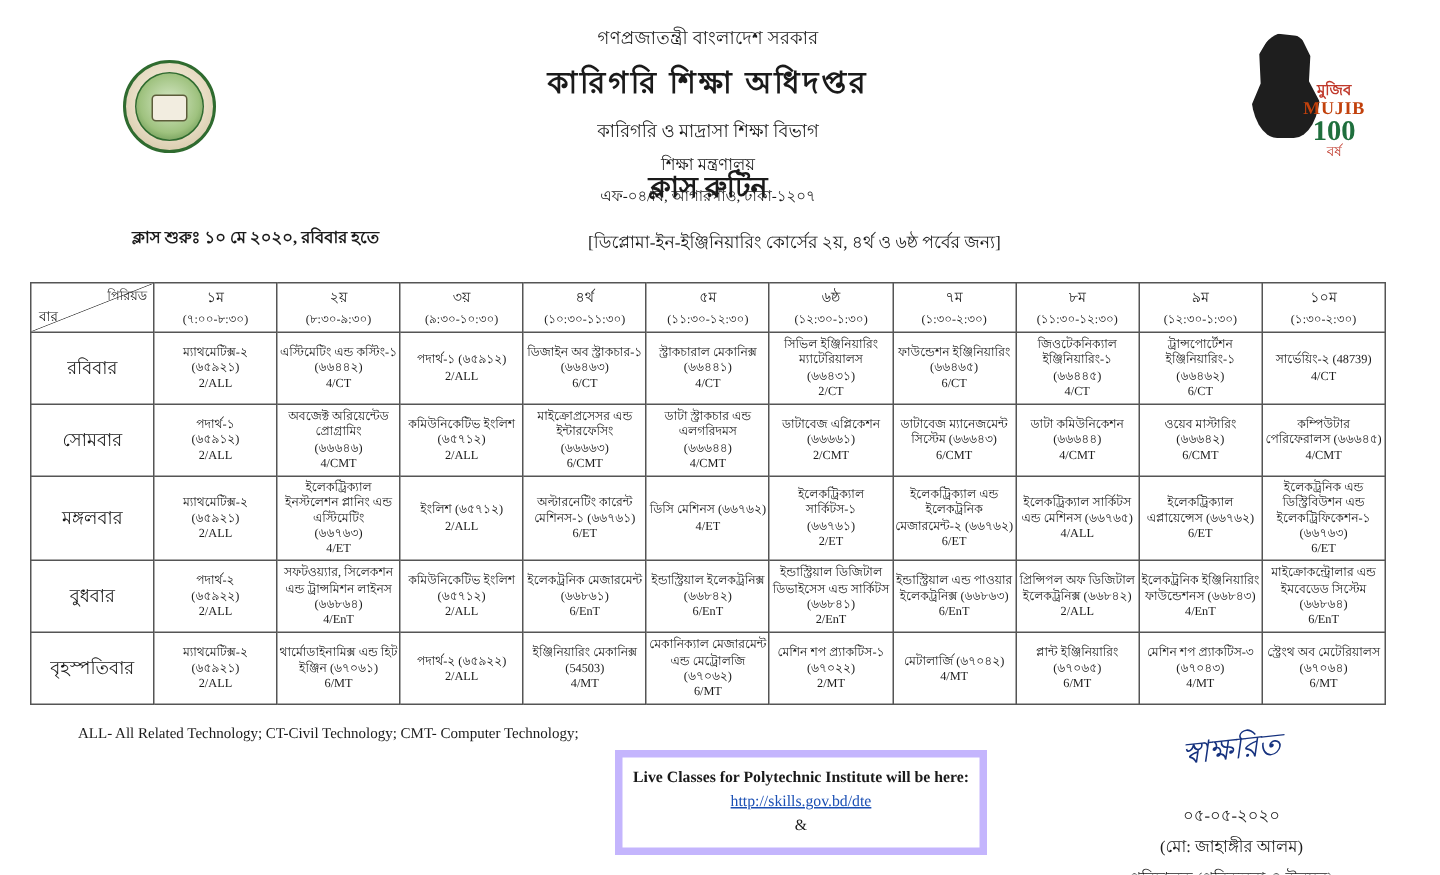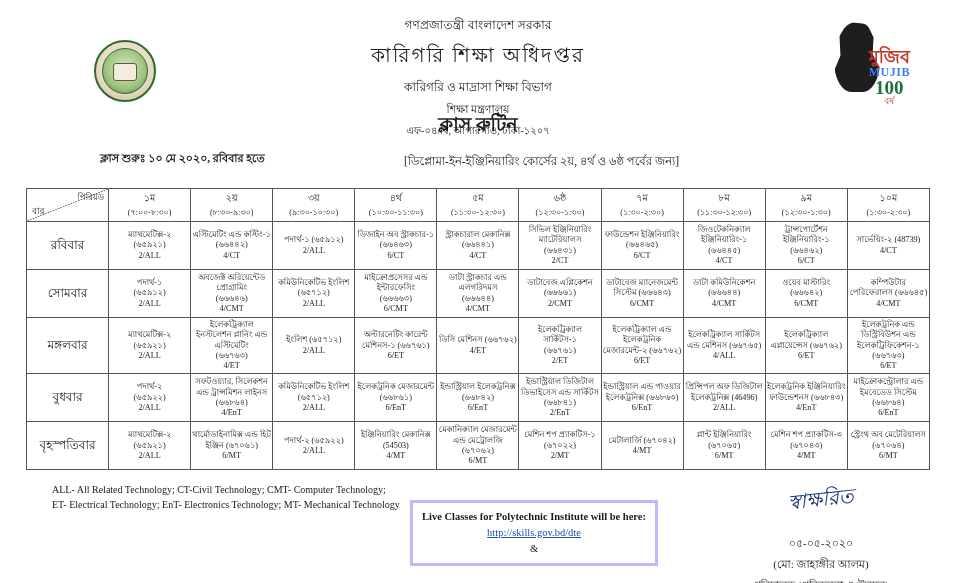--- a/index.html
+++ b/index.html
@@ -5,21 +5,21 @@
   * { box-sizing: border-box; }
   html, body { margin:0; padding:0; }
   body {
     width: 960px; height: 583px;
     background: #ffffff;
     font-family: "Liberation Serif", "DejaVu Serif", serif;
     color: #1a1a1a;
     position: relative;
     overflow: hidden;
   }
-  .page { position: relative; width:960px; height:583px; padding: 14px 20px 0 16px; }
+  .page { position: relative; width:960px; height:583px; padding: 14px 20px 0 4px; }
 
   
   .header { position: relative; height: 92px; }
   .crest {
     position: absolute; left: 78px; top: 24px;
     width: 62px; height: 62px; border-radius: 50%;
     background: radial-gradient(circle at 50% 42%, #f4efe2 0%, #e7dcc3 55%, #cdbf9d 100%);
     border: 2px solid #2f6b2f;
     display: flex; align-items: center; justify-content: center;
     overflow: hidden;
@@ -31,43 +31,43 @@
     position: relative;
   }
   .crest .inner:after{
     content:""; position:absolute; left:50%; top:52%; transform:translate(-50%,-50%);
     width:22px; height:16px; border-radius:3px;
     background:#f2ede0; border:1px solid #5c5c3a;
   }
 
   .head-center { text-align: center; }
   .head-center .l1 { font-size: 12px; letter-spacing: .2px; margin-top: 2px; }
-  .head-center .l2 { font-size: 20px; font-weight: normal; letter-spacing: 2px; margin-top: 4px; }
+  .head-center .l2 { font-size: 20px; font-weight: bold; letter-spacing: 2px; margin-top: 4px; }
   .head-center .l3 { font-size: 12px; margin-top: 5px; }
   .head-center .l4 { font-size: 11px; margin-top: 3px; }
   .head-center .l5 { font-size: 10px; margin-top: 3px; }
 
   .mujib {
     position: absolute; right: 30px; top: 6px;
     width: 92px; height: 92px;
     display:flex; align-items:flex-end; justify-content:center;
   }
   .mujib .silhouette {
     position:absolute; right: 30px; top: 0;
     width: 46px; height: 70px;
     background: #1e1e1e;
     border-radius: 48% 48% 38% 38% / 56% 56% 44% 44%;
     clip-path: polygon(30% 0%, 72% 3%, 86% 22%, 84% 46%, 100% 66%, 100% 100%, 6% 100%, 0% 70%, 14% 48%, 12% 20%);
   }
   .mujib .badge {
     position:absolute; right: 0px; bottom: 8px;
     text-align:center; line-height:1;
   }
-  .mujib .badge .bn { font-size: 18px; color:#c0392b; font-weight:bold; }
-  .mujib .badge .mu { font-size: 12px; color:#3b82f6; font-weight:bold; letter-spacing:.5px;}
+  .mujib .badge .bn { font-size: 10px; color:#c0392b; font-weight:bold; }
+  .mujib .badge .mu { font-size: 12px; color:#c2410c; font-weight:bold; letter-spacing:.5px;}
   .mujib .badge .num { font-size: 19px; color:#1f6f3d; font-weight:bold; }
   .mujib .badge .bn2 { font-size: 9px; color:#c0392b; }
 
   
   .title-main { text-align:center; font-size: 19px; font-weight: bold; margin-top: 2px; }
   .subrow { position: relative; height: 30px; margin-top: 6px; }
   .subrow .left { position:absolute; left: 84px; top: 2px; font-size: 11px; font-weight: bold; }
   .subrow .right { position:absolute; left: 388px; top: 5px; font-size: 11.5px; }
   .fb-line { text-align:center; font-size: 15px; margin-top: 2px; text-decoration: underline; }
 
@@ -98,21 +98,21 @@
   .daycell { font-size: 12px; font-weight: normal; }
   td.slot { height: 48px; font-size: 8.2px; line-height: 1.25; padding: 3px 2px; }
   td.slot .name { display:block; }
   td.slot .code { display:block; }
   td.slot .tech { display:block; }
 
   
   .legend { position:absolute; left: 52px; top: 482px; font-size: 10px; line-height: 1.5; }
   .live-box {
     position:absolute; left: 410px; top: 500px;
-    width: 248px; border: 3px solid #c4b5fd; padding: 6px 6px 7px 6px;
+    width: 248px; border: 5px solid #c4b5fd; padding: 6px 6px 7px 6px;
     text-align:center; font-size: 10.5px; line-height:1.5;
   }
   .live-box .ttl { font-weight: bold; font-size: 10.5px; }
   .live-box a { color: #1a4fb4; text-decoration: underline; }
   .sign { position:absolute; right: 34px; top: 484px; text-align:center; width: 210px; }
   .sign .scribble { font-family: "DejaVu Serif", serif; font-size: 20px; font-style: italic; color:#15317e; transform: rotate(-6deg); display:inline-block; }
   .sign .dt { font-size: 11px; margin-top: 18px; }
   .sign .nm { font-size: 11px; margin-top: 2px; }
   .sign .ds { font-size: 11px; margin-top: 2px; }
 </style>
@@ -396,21 +396,21 @@
           <span class="name">ইন্ডাস্ট্রিয়াল ডিজিটাল ডিভাইসেস এন্ড সার্কিটস (৬৬৮৪১)</span>
           <span class="code"></span>
           <span class="tech">2/EnT</span>
         </td>
         <td class="slot">
           <span class="name">ইন্ডাস্ট্রিয়াল এন্ড পাওয়ার ইলেকট্রনিক্স (৬৬৮৬৩)</span>
           <span class="code"></span>
           <span class="tech">6/EnT</span>
         </td>
         <td class="slot">
-          <span class="name">প্রিন্সিপল অফ ডিজিটাল ইলেকট্রনিক্স (46496)</span>
+          <span class="name">প্রিন্সিপল অফ ডিজিটাল ইলেকট্রনিক্স (৬৬৮৪২)</span>
           <span class="code"></span>
           <span class="tech">2/ALL</span>
         </td>
         <td class="slot">
           <span class="name">ইলেকট্রনিক ইঞ্জিনিয়ারিং ফাউন্ডেশনস (৬৬৮৪৩)</span>
           <span class="code"></span>
           <span class="tech">4/EnT</span>
         </td>
         <td class="slot">
           <span class="name">মাইক্রোকন্ট্রোলার এন্ড ইমবেডেড সিস্টেম (৬৬৮৬৪)</span>
@@ -470,21 +470,20 @@
           <span class="name">স্ট্রেংথ অব মেটেরিয়ালস (৬৭০৬৪)</span>
           <span class="code"></span>
           <span class="tech">6/MT</span>
         </td>
       </tr>
     </tbody>
   </table>
 
   <div class="legend">
     <div>ALL- All Related Technology; CT-Civil Technology; CMT- Computer Technology;</div>
-    <div>ET- Electrical Technology; EnT- Electronics Technology; MT- Mechanical Technology</div>
   </div>
 
   <div class="live-box">
     <div class="ttl">Live Classes for Polytechnic Institute will be here:</div>
     <div><a href="#">http://skills.gov.bd/dte</a></div>
     <div>&amp;</div>
   </div>
 
   <div class="sign">
     <div class="scribble">স্বাক্ষরিত</div>

